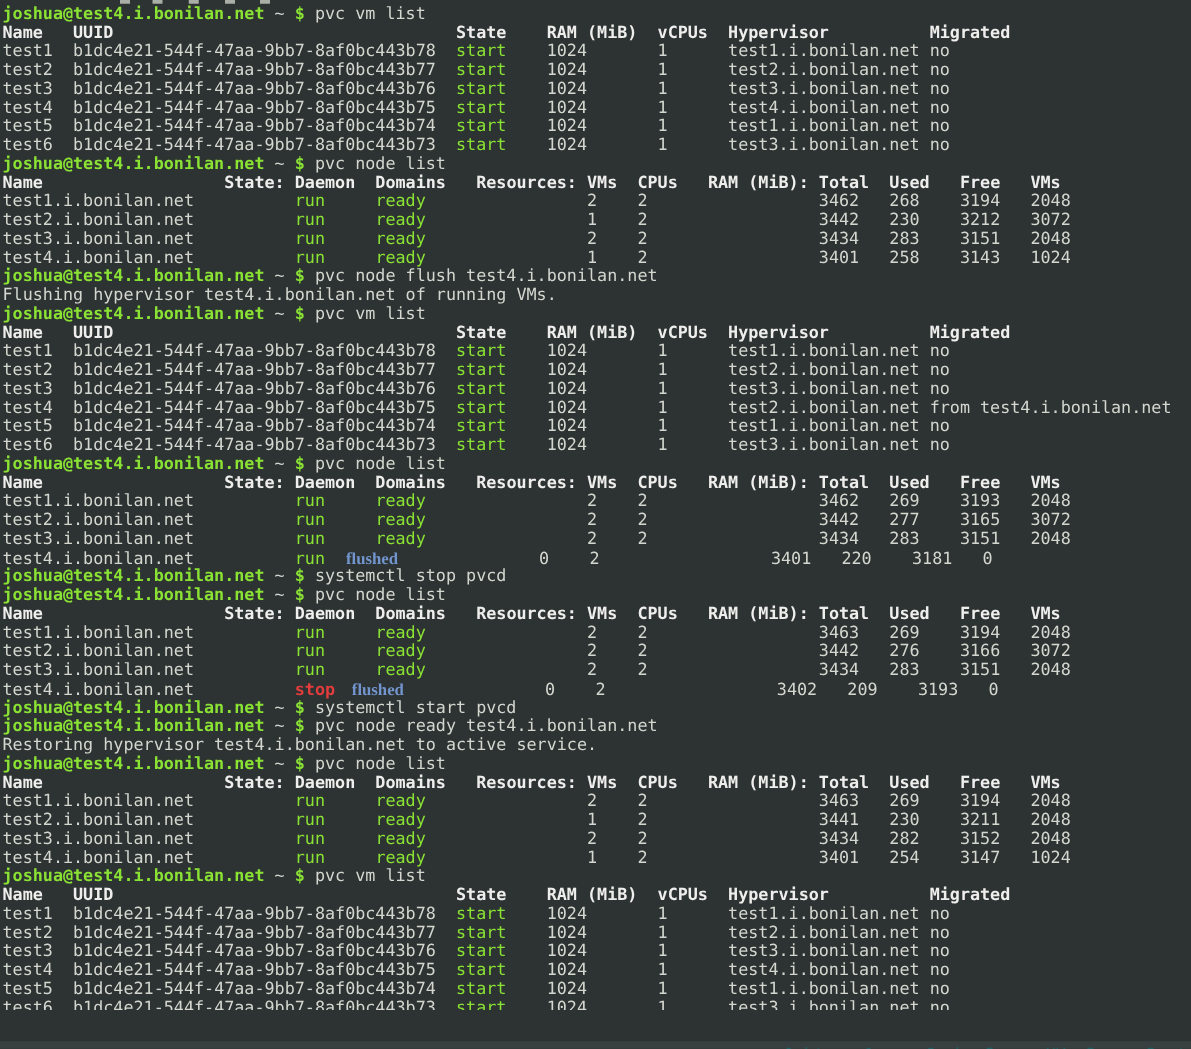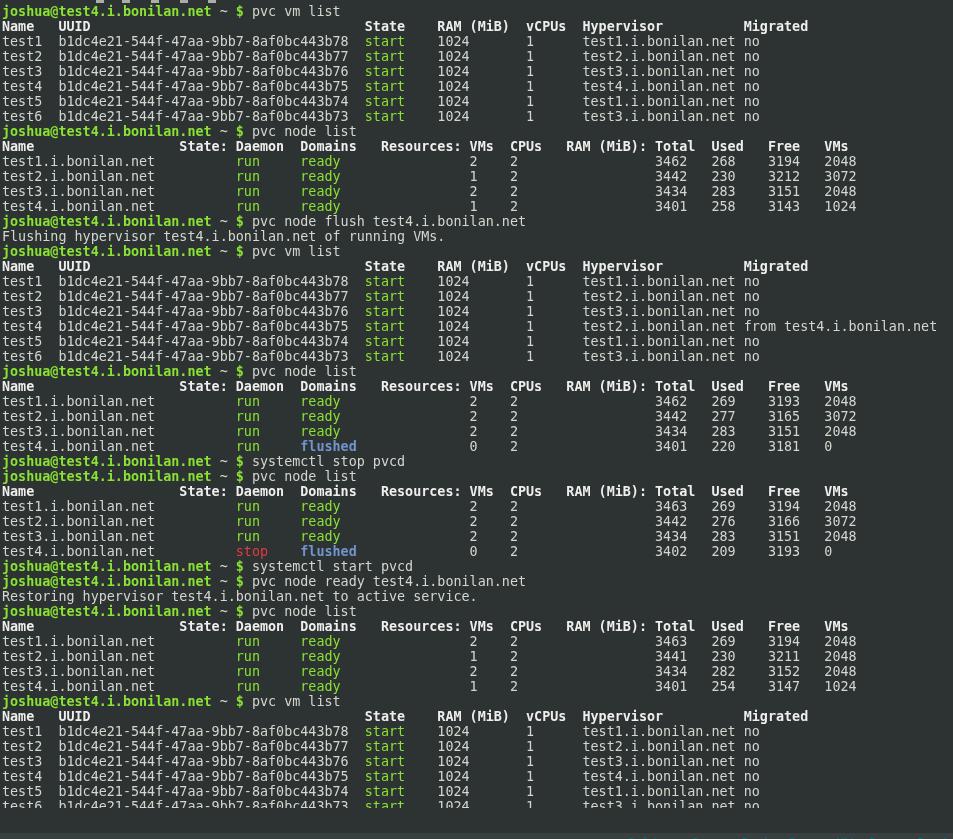--- a/index.html
+++ b/index.html
@@ -12,22 +12,22 @@
     position:absolute;top:0;left:0;width:951px;height:808px;
     padding:4px 0 0 2px;box-sizing:border-box;
     font-size:13.4px;line-height:15px;white-space:pre;overflow:hidden;
     color:var(--fg);
   }
   .line{height:15px;}
   .seg-f{color:var(--fg);}
   .seg-h{color:var(--header);font-weight:bold;}
   .seg-p{color:var(--prompt);font-weight:bold;}
   .seg-ok{color:var(--state-ok);font-weight:normal;}
-  .seg-err{color:var(--state-stop);font-weight:normal;text-align:right;}
-  .seg-flush{color:var(--state-flushed);font-weight:bold;}
+  .seg-err{color:var(--state-stop);font-weight:bold;text-align:right;}
+  .seg-flush{color:var(--state-flushed);font-weight:bold;font-family:Liberation Serif, serif;}
   .cursor{display:inline-block;width:8px;height:13px;background:var(--cursor);vertical-align:-2px;}
   #top-clip{
     position:absolute;top:0;left:96px;width:8px;height:3px;background:#a9aea6;
     box-shadow:26px 0 0 #a9aea6,55px 0 0 #a9aea6,84px 0 0 #a9aea6,112px 0 0 #a9aea6;
   }
   #status-bar{
     position:absolute;left:0;bottom:0;width:953px;height:6px;
     background:var(--bar-bg);overflow:hidden;
   }
   #status-bar span{

